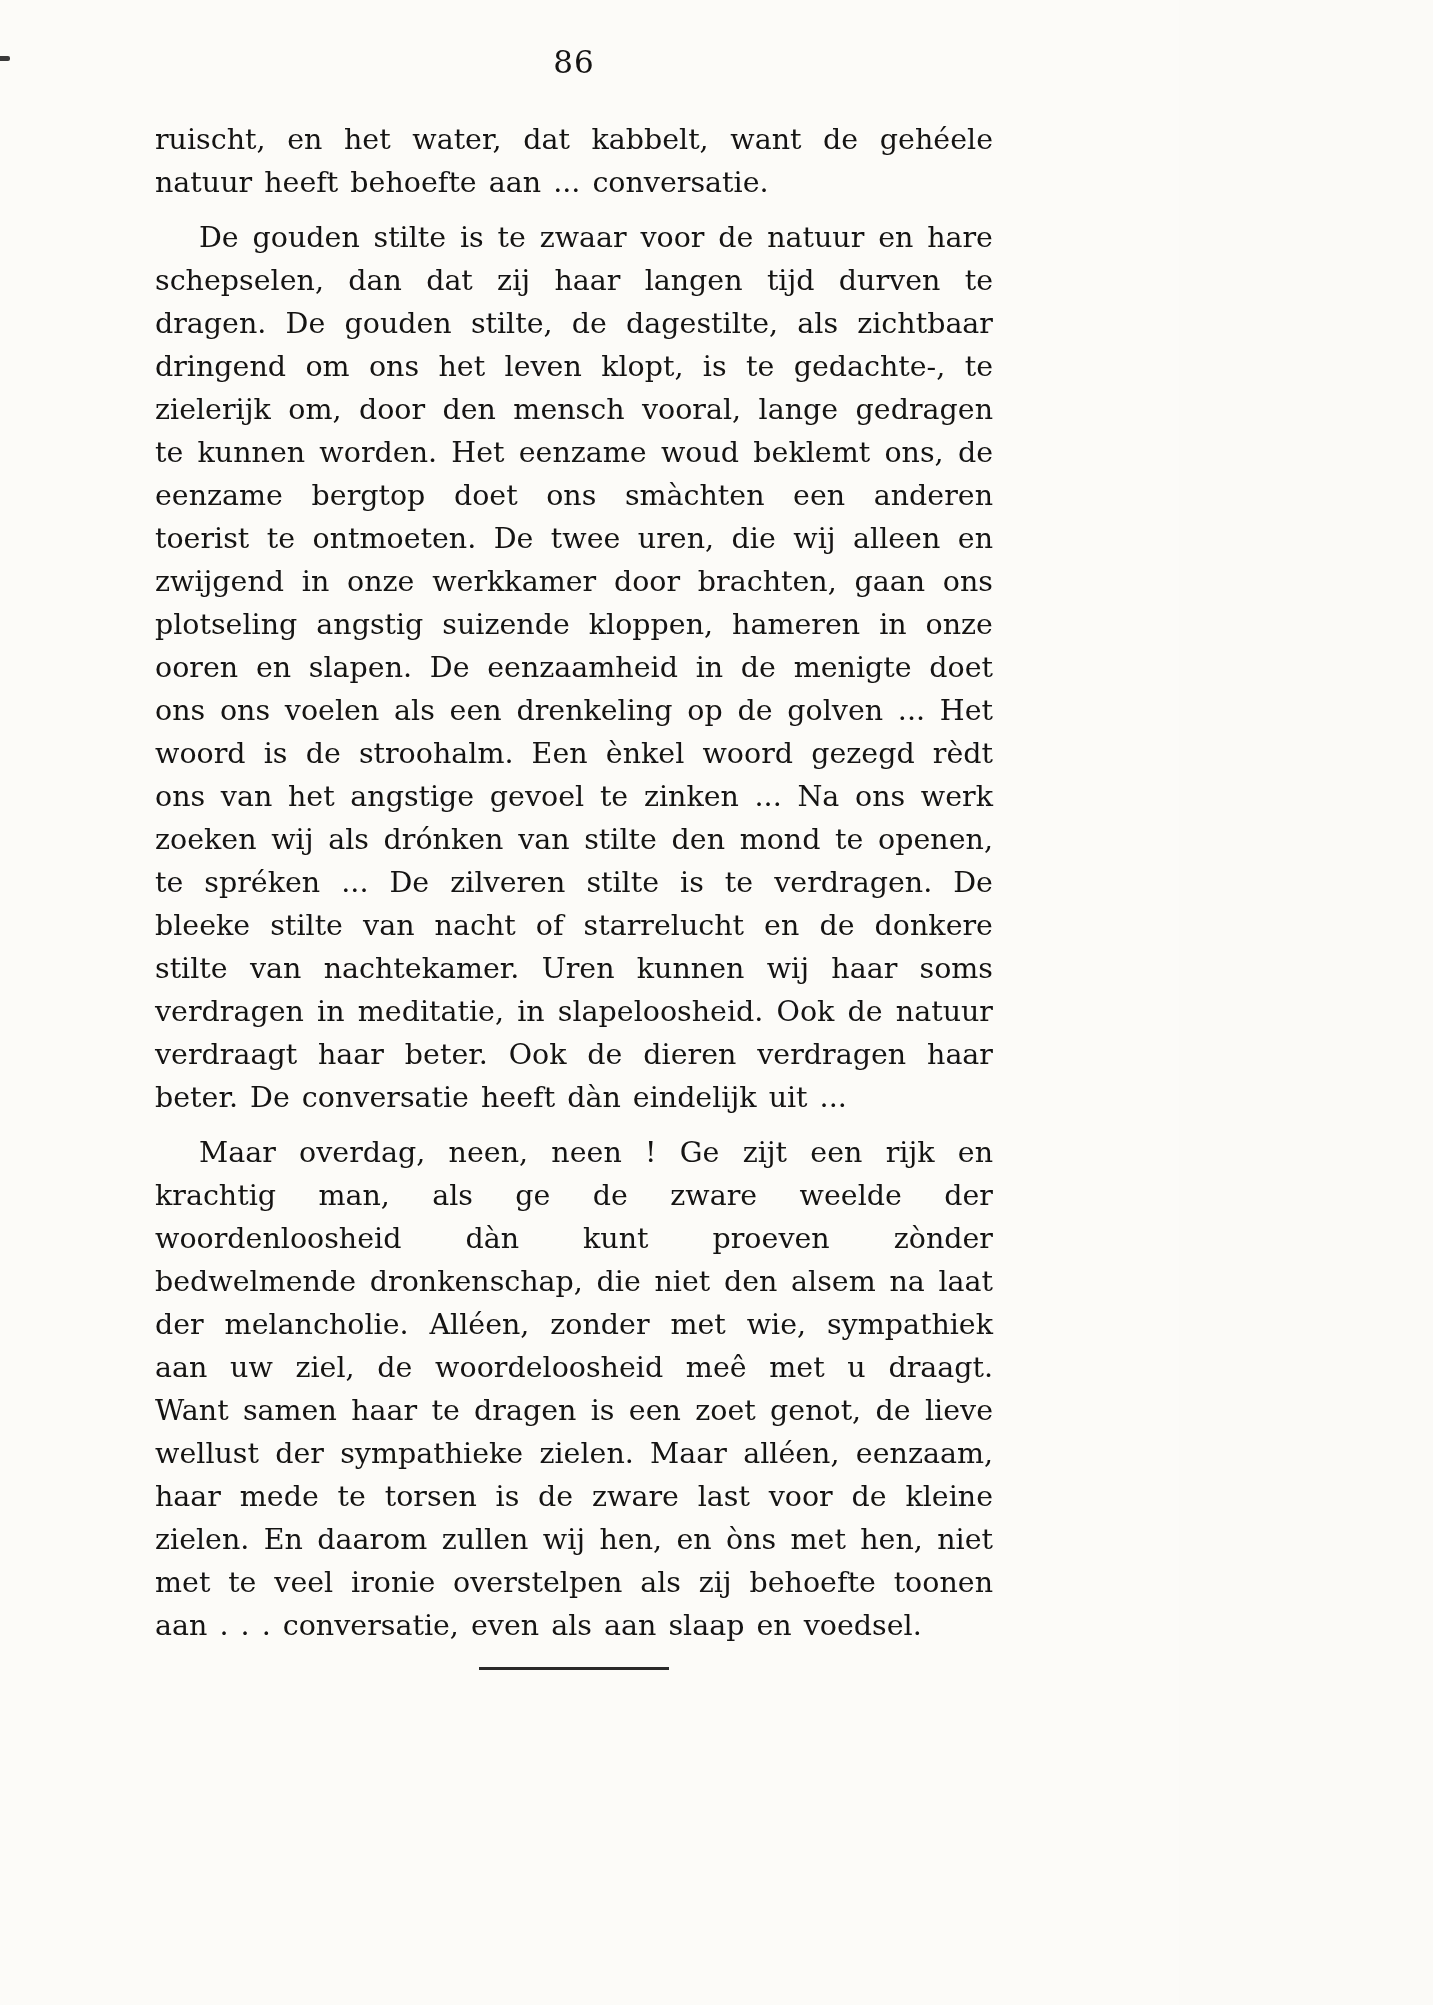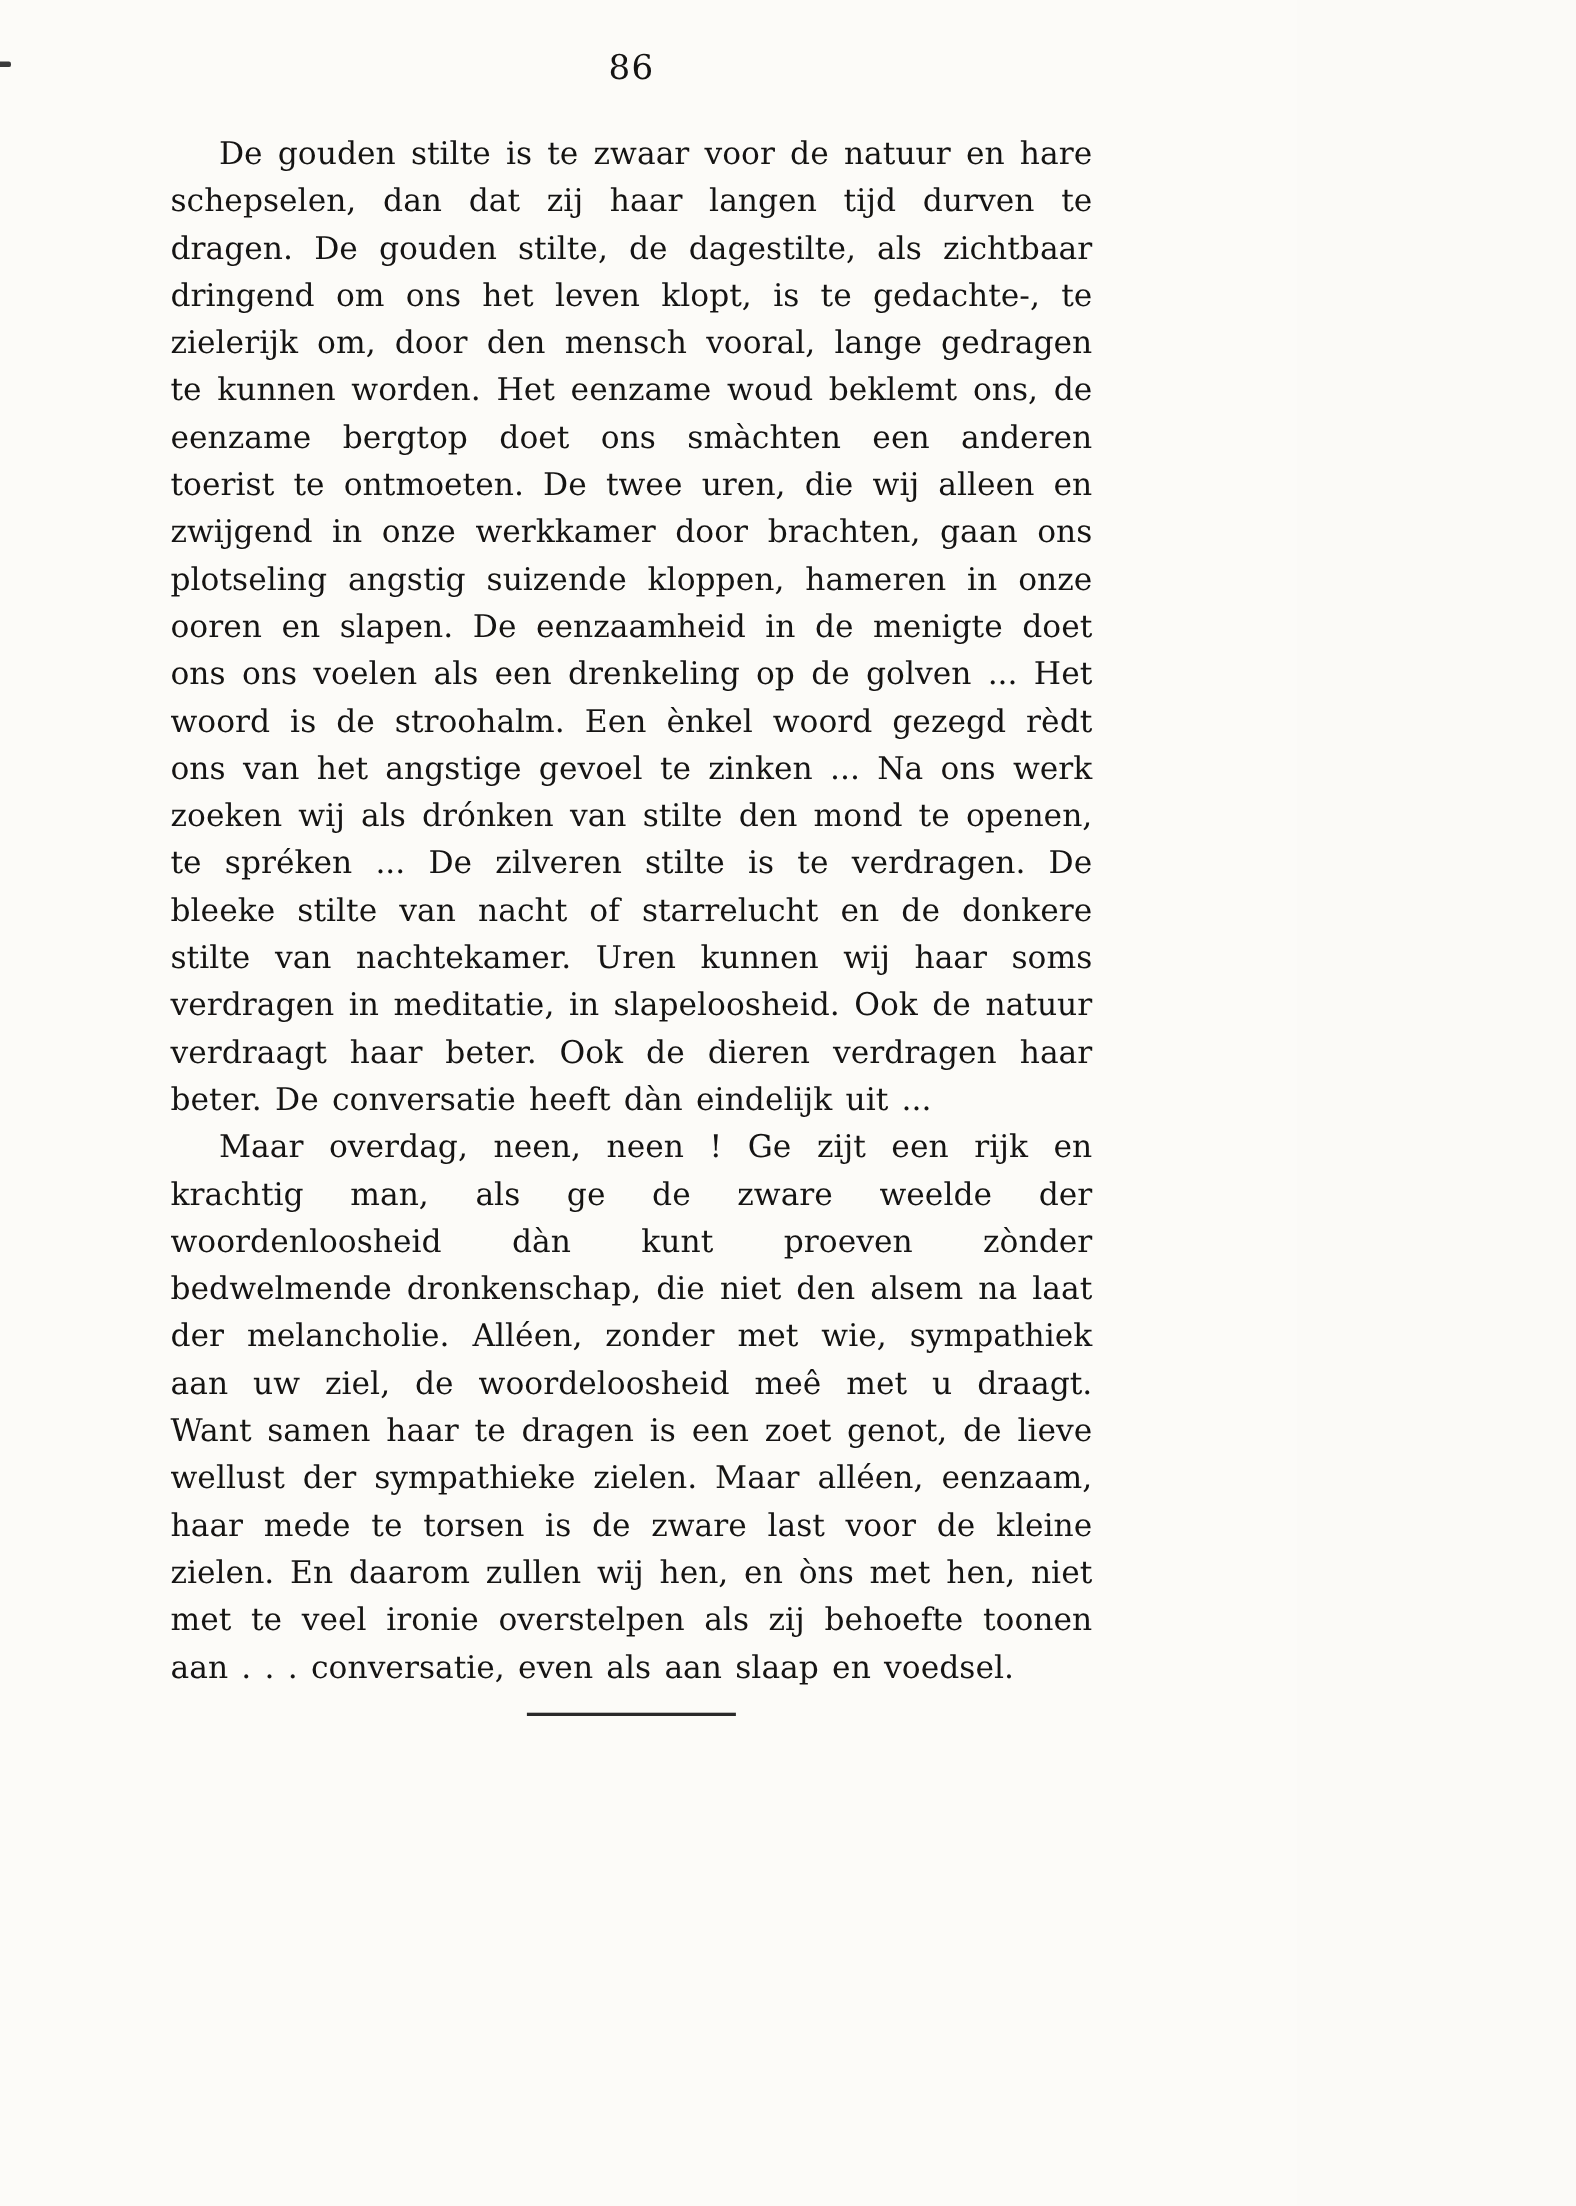--- a/index.html
+++ b/index.html
@@ -48,35 +48,37 @@
     line-height: 43px;
     text-align: justify;
     text-justify: inter-word;
   }
   .para {
     margin: 0;
     word-spacing: 3px;
   }
   .para.indent {
     text-indent: 44px;
+    margin-top: 12px;
   }
   .end-rule {
     width: 190px;
     height: 3px;
     background: #2a2a2a;
     margin: 20px auto 0 auto;
   }
 </style>
 </head>
 <body>
 
 <div class="page">
   <div class="scan-artifact"></div>
 
   <div class="page-number">86</div>
 
   <div class="text-block">
+    <p class="para no-indent">ruischt, en het water, dat kabbelt, want de gehéele natuur heeft behoefte aan ... conversatie.</p>
     <p class="para indent">De gouden stilte is te zwaar voor de natuur en hare schepselen, dan dat zij haar langen tijd durven te dragen. De gouden stilte, de dagestilte, als zichtbaar dringend om ons het leven klopt, is te gedachte-, te zielerijk om, door den mensch vooral, lange gedragen te kunnen worden. Het eenzame woud beklemt ons, de eenzame bergtop doet ons smàchten een anderen toerist te ontmoeten. De twee uren, die wij alleen en zwijgend in onze werkkamer door brachten, gaan ons plotseling angstig suizende kloppen, hameren in onze ooren en slapen. De eenzaamheid in de menigte doet ons ons voelen als een drenkeling op de golven ... Het woord is de stroohalm. Een ènkel woord gezegd rèdt ons van het angstige gevoel te zinken ... Na ons werk zoeken wij als drónken van stilte den mond te openen, te spréken ... De zilveren stilte is te verdragen. De bleeke stilte van nacht of starrelucht en de donkere stilte van nachtekamer. Uren kunnen wij haar soms verdragen in meditatie, in slapeloosheid. Ook de natuur verdraagt haar beter. Ook de dieren verdragen haar beter. De conversatie heeft dàn eindelijk uit ...</p>
     <p class="para indent">Maar overdag, neen, neen ! Ge zijt een rijk en krachtig man, als ge de zware weelde der woordenloosheid dàn kunt proeven zònder bedwelmende dronkenschap, die niet den alsem na laat der melancholie. Alléen, zonder met wie, sympathiek aan uw ziel, de woordeloosheid meê met u draagt. Want samen haar te dragen is een zoet genot, de lieve wellust der sympathieke zielen. Maar alléen, eenzaam, haar mede te torsen is de zware last voor de kleine zielen. En daarom zullen wij hen, en òns met hen, niet met te veel ironie overstelpen als zij behoefte toonen aan . . . conversatie, even als aan slaap en voedsel.</p>
 
     <div class="end-rule"></div>
   </div>
 </div>
 
 </body></html>

